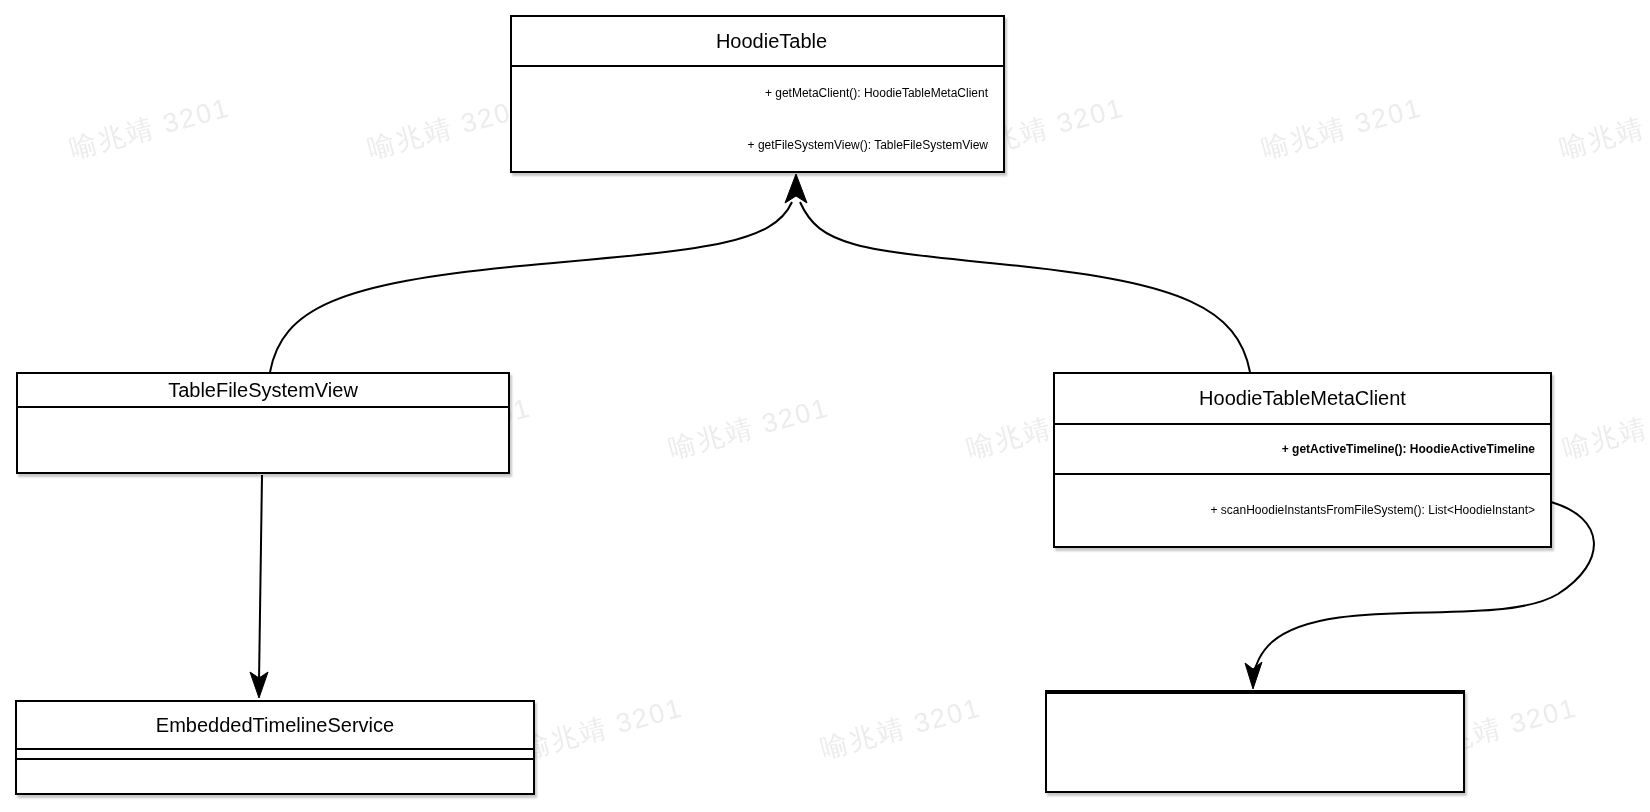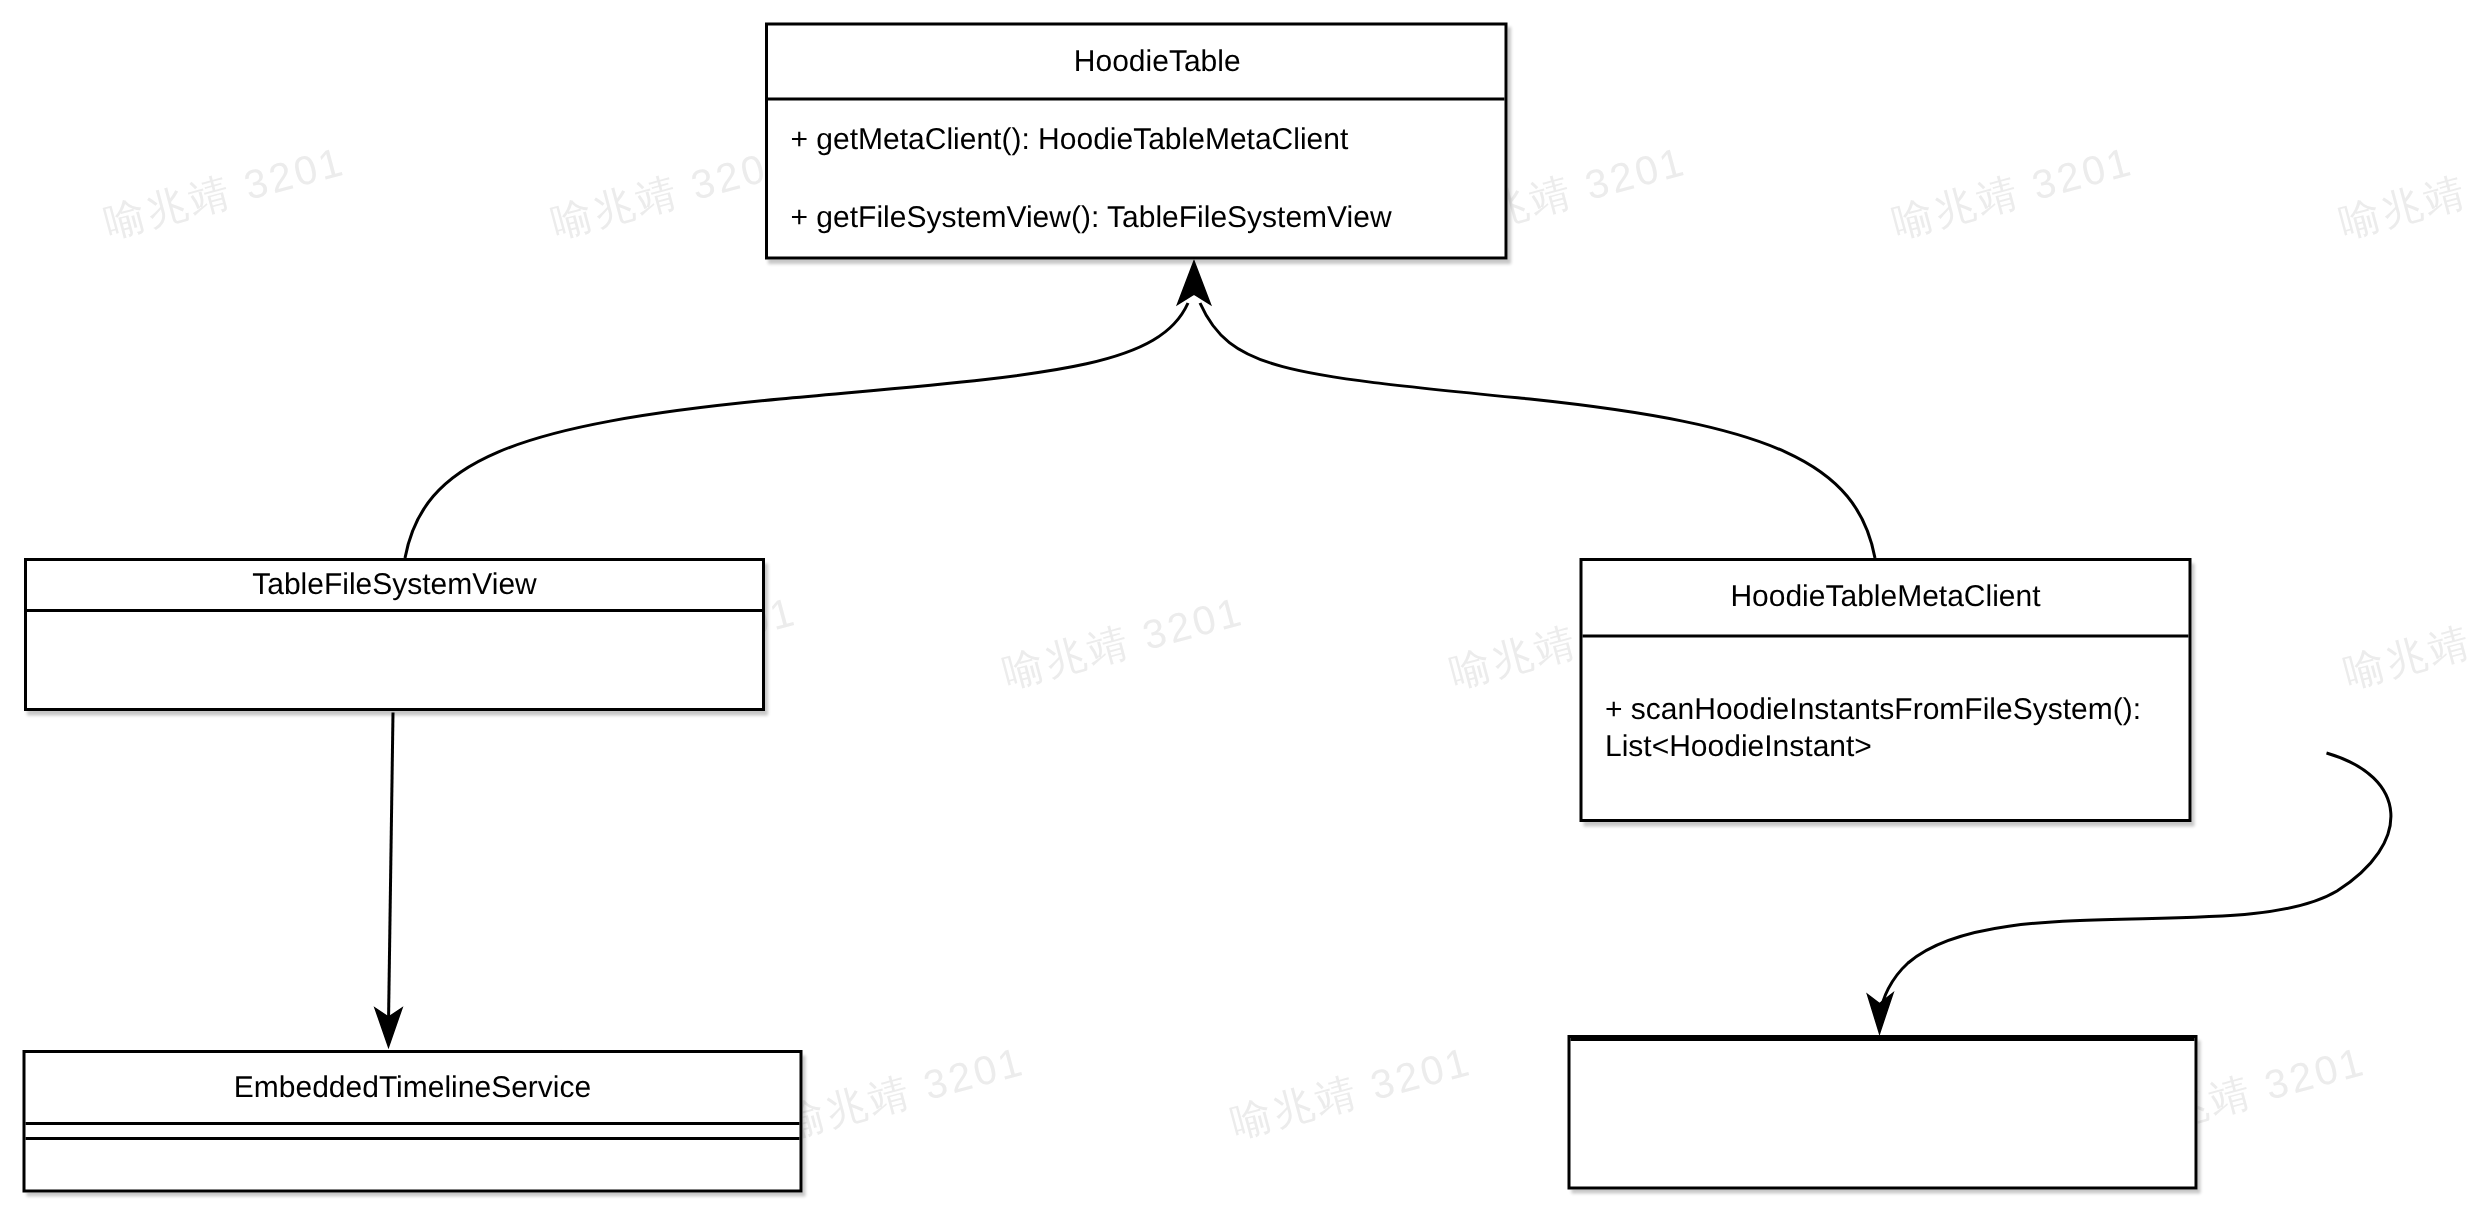--- a/index.html
+++ b/index.html
@@ -22,21 +22,21 @@
   }
   .uml-title{
     box-sizing:border-box;display:flex;align-items:center;justify-content:center;
     font-size:20px;text-align:center;flex:0 0 auto;
   }
   .uml-section{
     box-sizing:border-box;border-top:2px solid #000;flex:1 1 auto;
     display:flex;flex-direction:column;justify-content:center;
   }
   .uml-method{
-    font-size:20px;line-height:25px;text-align:left;padding:0 15px;
+    font-size:12px;line-height:25px;text-align:right;padding:0 15px;
   }
   .uml-method.bold{font-weight:bold;}
   .gap28{gap:27px;}
   svg.connectors{position:absolute;left:0;top:0;z-index:1;}
   svg.connectors path{fill:none;stroke:#000;stroke-width:2;}
   svg.connectors polygon{fill:#000;stroke:#000;stroke-width:1;}
 </style>
 </head>
 <body>
 
@@ -81,22 +81,25 @@
     <div class="uml-method">+ getMetaClient(): HoodieTableMetaClient</div>
     <div class="uml-method">+ getFileSystemView(): TableFileSystemView</div>
   </div>
 </div>
 
 <div class="uml-box" style="left:16px;top:372px;width:494px;height:102px;">
   <div class="uml-title" style="height:32px;">TableFileSystemView</div>
   <div class="uml-section"></div>
 </div>
 
-<div class="uml-box" style="left:1053px;top:372px;width:408px;height:176px;">
+<div class="uml-box" style="left:1053px;top:372px;width:499px;height:176px;">
   <div class="uml-title" style="height:49px;">HoodieTableMetaClient</div>
+  <div class="uml-section" style="flex:0 0 auto;height:50px;">
+    <div class="uml-method bold">+ getActiveTimeline(): HoodieActiveTimeline</div>
+  </div>
   <div class="uml-section">
     <div class="uml-method">+ scanHoodieInstantsFromFileSystem(): List&lt;HoodieInstant&gt;</div>
   </div>
 </div>
 
 <div class="uml-box" style="left:15px;top:700px;width:520px;height:95px;justify-content:center;">
   <div class="uml-title" style="height:46px;">EmbeddedTimelineService</div>
   <div class="uml-section" style="flex:0 0 auto;height:10px;"></div>
   <div class="uml-section"></div>
 </div>

